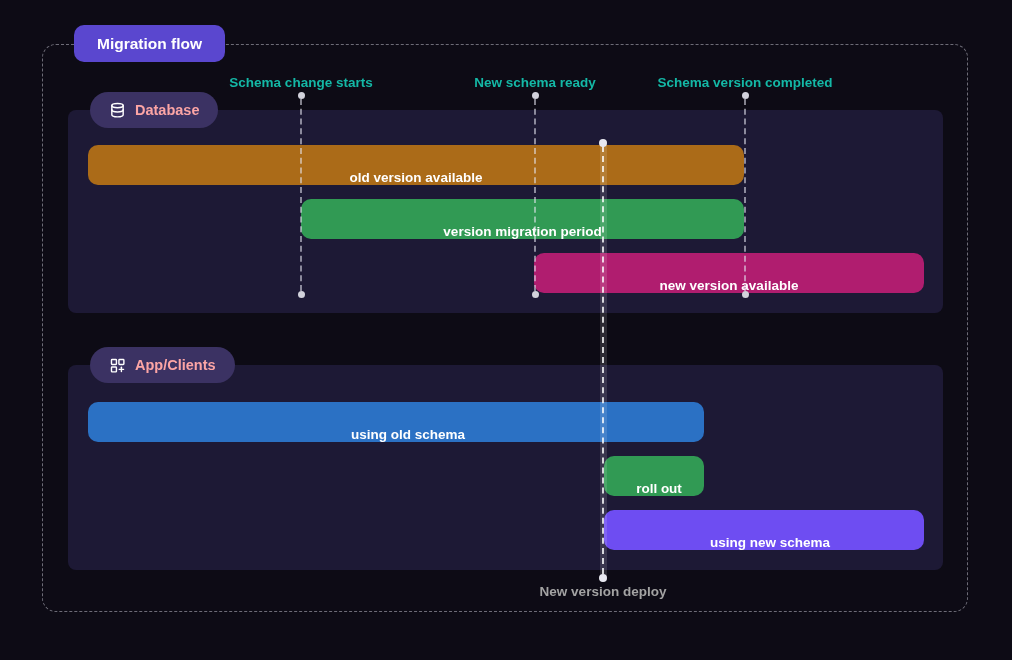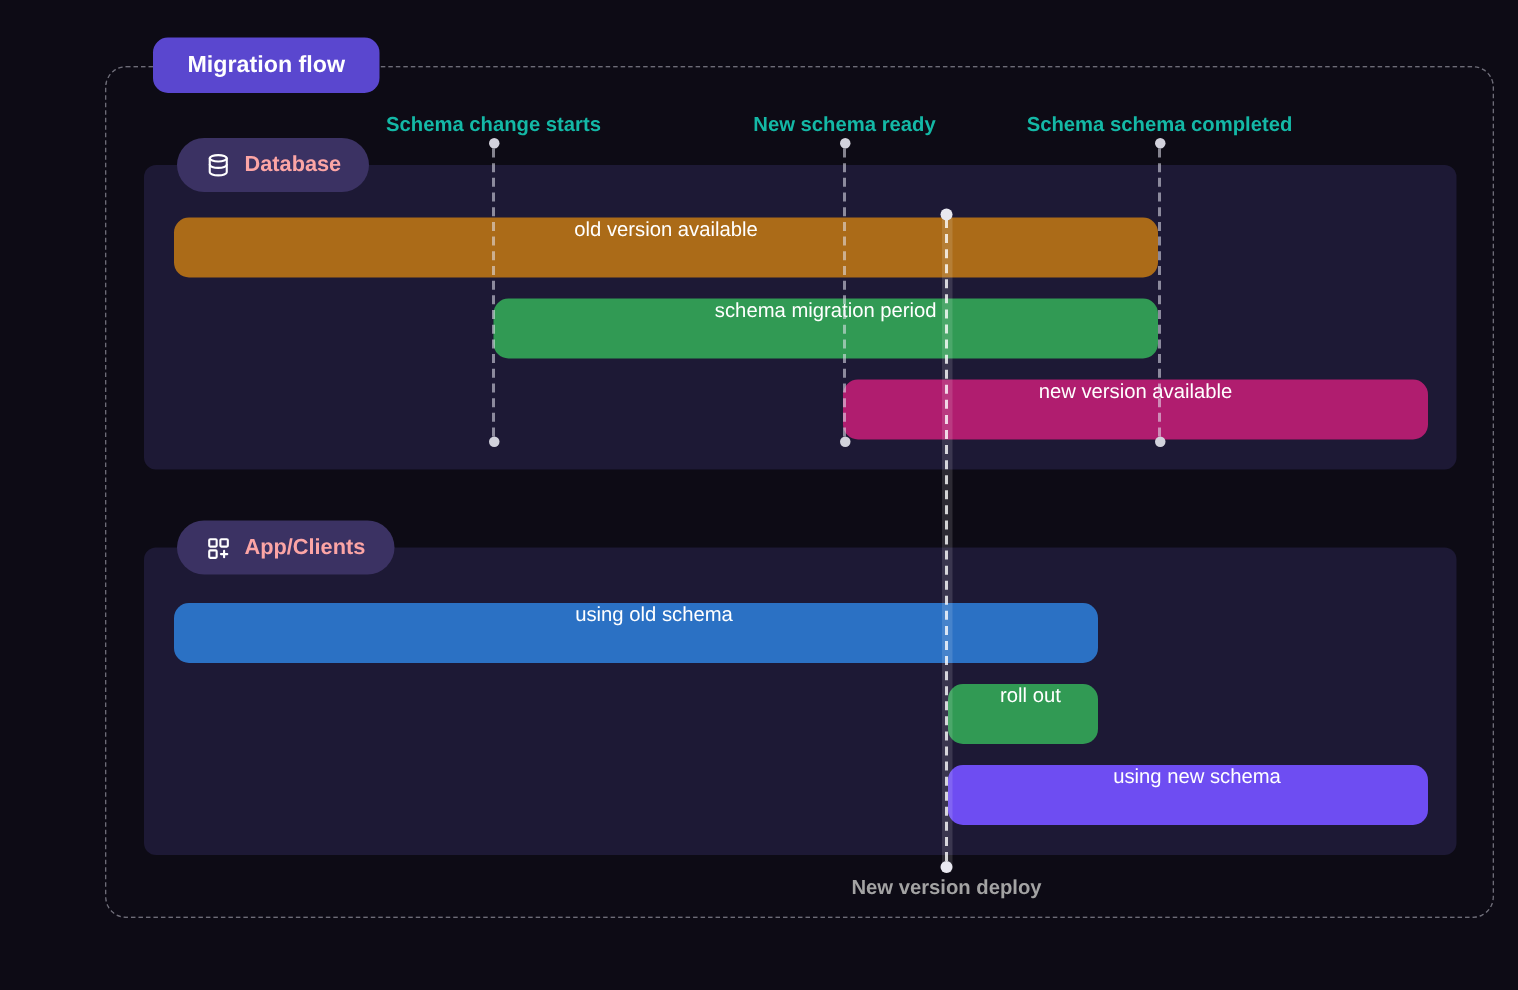--- a/index.html
+++ b/index.html
@@ -2,21 +2,21 @@
 <html><head>
 <meta charset="utf-8">
 <style>
   * { margin:0; padding:0; box-sizing:border-box; }
   html,body { width:1012px; height:660px; overflow:hidden; }
   body {
     background:#0d0b15;
     font-family:"Liberation Sans", sans-serif;
     color:#f5f5f7;
   }
-  .stage { position:relative; width:852px; height:660px;margin-left:28px; }
+  .stage { position:relative; width:852px; height:660px; }
 
   
   .frame {
     position:absolute; left:42px; top:44px; width:926px; height:568px;
     border:1.5px dashed rgba(205,205,218,0.5);
     border-radius:14px;
     z-index:0;
   }
 
   
@@ -42,22 +42,22 @@
     padding:0 19px; background:#3b3263; border-radius:18px;
     font-size:14.5px; font-weight:700; color:#fca5a5; z-index:5;
   }
   .badge-db  { left:90px; top:92px; }
   .badge-app { left:90px; top:347px; }
   .lane-badge svg { width:17px; height:17px; display:block; }
 
   
   .bar {
     position:absolute; height:40px; border-radius:10px;
-    display:flex; align-items:flex-start; justify-content:center;
-    font-size:13.5px; font-weight:400; color:#ffffff;
+    display:flex; align-items:flex-end; justify-content:center;
+    font-size:13.5px; font-weight:700; color:#ffffff;
     z-index:2; white-space:nowrap;
   }
   .bar-old-version  { left:88px;  top:145px; width:656px; }
   .bar-migration    { left:301px; top:199px; width:443px; }
   .bar-new-version  { left:534px; top:253px; width:390px; }
   .bar-old-schema   { left:88px;  top:402px; width:616px;padding-left:24px; }
   .bar-roll-out     { left:604px; top:456px; width:100px;padding-left:10px; }
   .bar-new-schema   { left:604px; top:510px; width:320px; }
 
   
@@ -133,21 +133,21 @@
         <path d="M14.5 17.5h6"></path>
       </svg>
     </span>
     <span>App/Clients</span>
   </div>
 
   <div class="bar bar-old-version" style="background-color: rgb(171, 107, 24);">
     <span>old version available</span>
   </div>
   <div class="bar bar-migration" style="background-color: rgb(49, 154, 84);">
-    <span>schema migration period</span>
+    <span>version migration period</span>
   </div>
   <div class="bar bar-new-version" style="background-color: rgb(176, 29, 111);">
     <span>new version available</span>
   </div>
 
   <div class="bar bar-old-schema" style="background-color: rgb(43, 113, 196);">
     <span>using old schema</span>
   </div>
   <div class="bar bar-roll-out" style="background-color: rgb(49, 154, 84);">
     <span>roll out</span>
@@ -164,21 +164,21 @@
   </div>
 
   <div class="milestone" style="left:535px">
     <div class="m-label">New schema ready</div>
     <div class="m-dot top"></div>
     <div class="m-line"></div>
     <div class="m-dot bottom"></div>
   </div>
 
   <div class="milestone" style="left:745px">
-    <div class="m-label">Schema schema completed</div>
+    <div class="m-label">Schema version completed</div>
     <div class="m-dot top"></div>
     <div class="m-line"></div>
     <div class="m-dot bottom"></div>
   </div>
 
   <div class="deploy">
     <div class="d-band"></div>
     <div class="d-line"></div>
     <div class="d-dot top"></div>
     <div class="d-dot bottom"></div>

